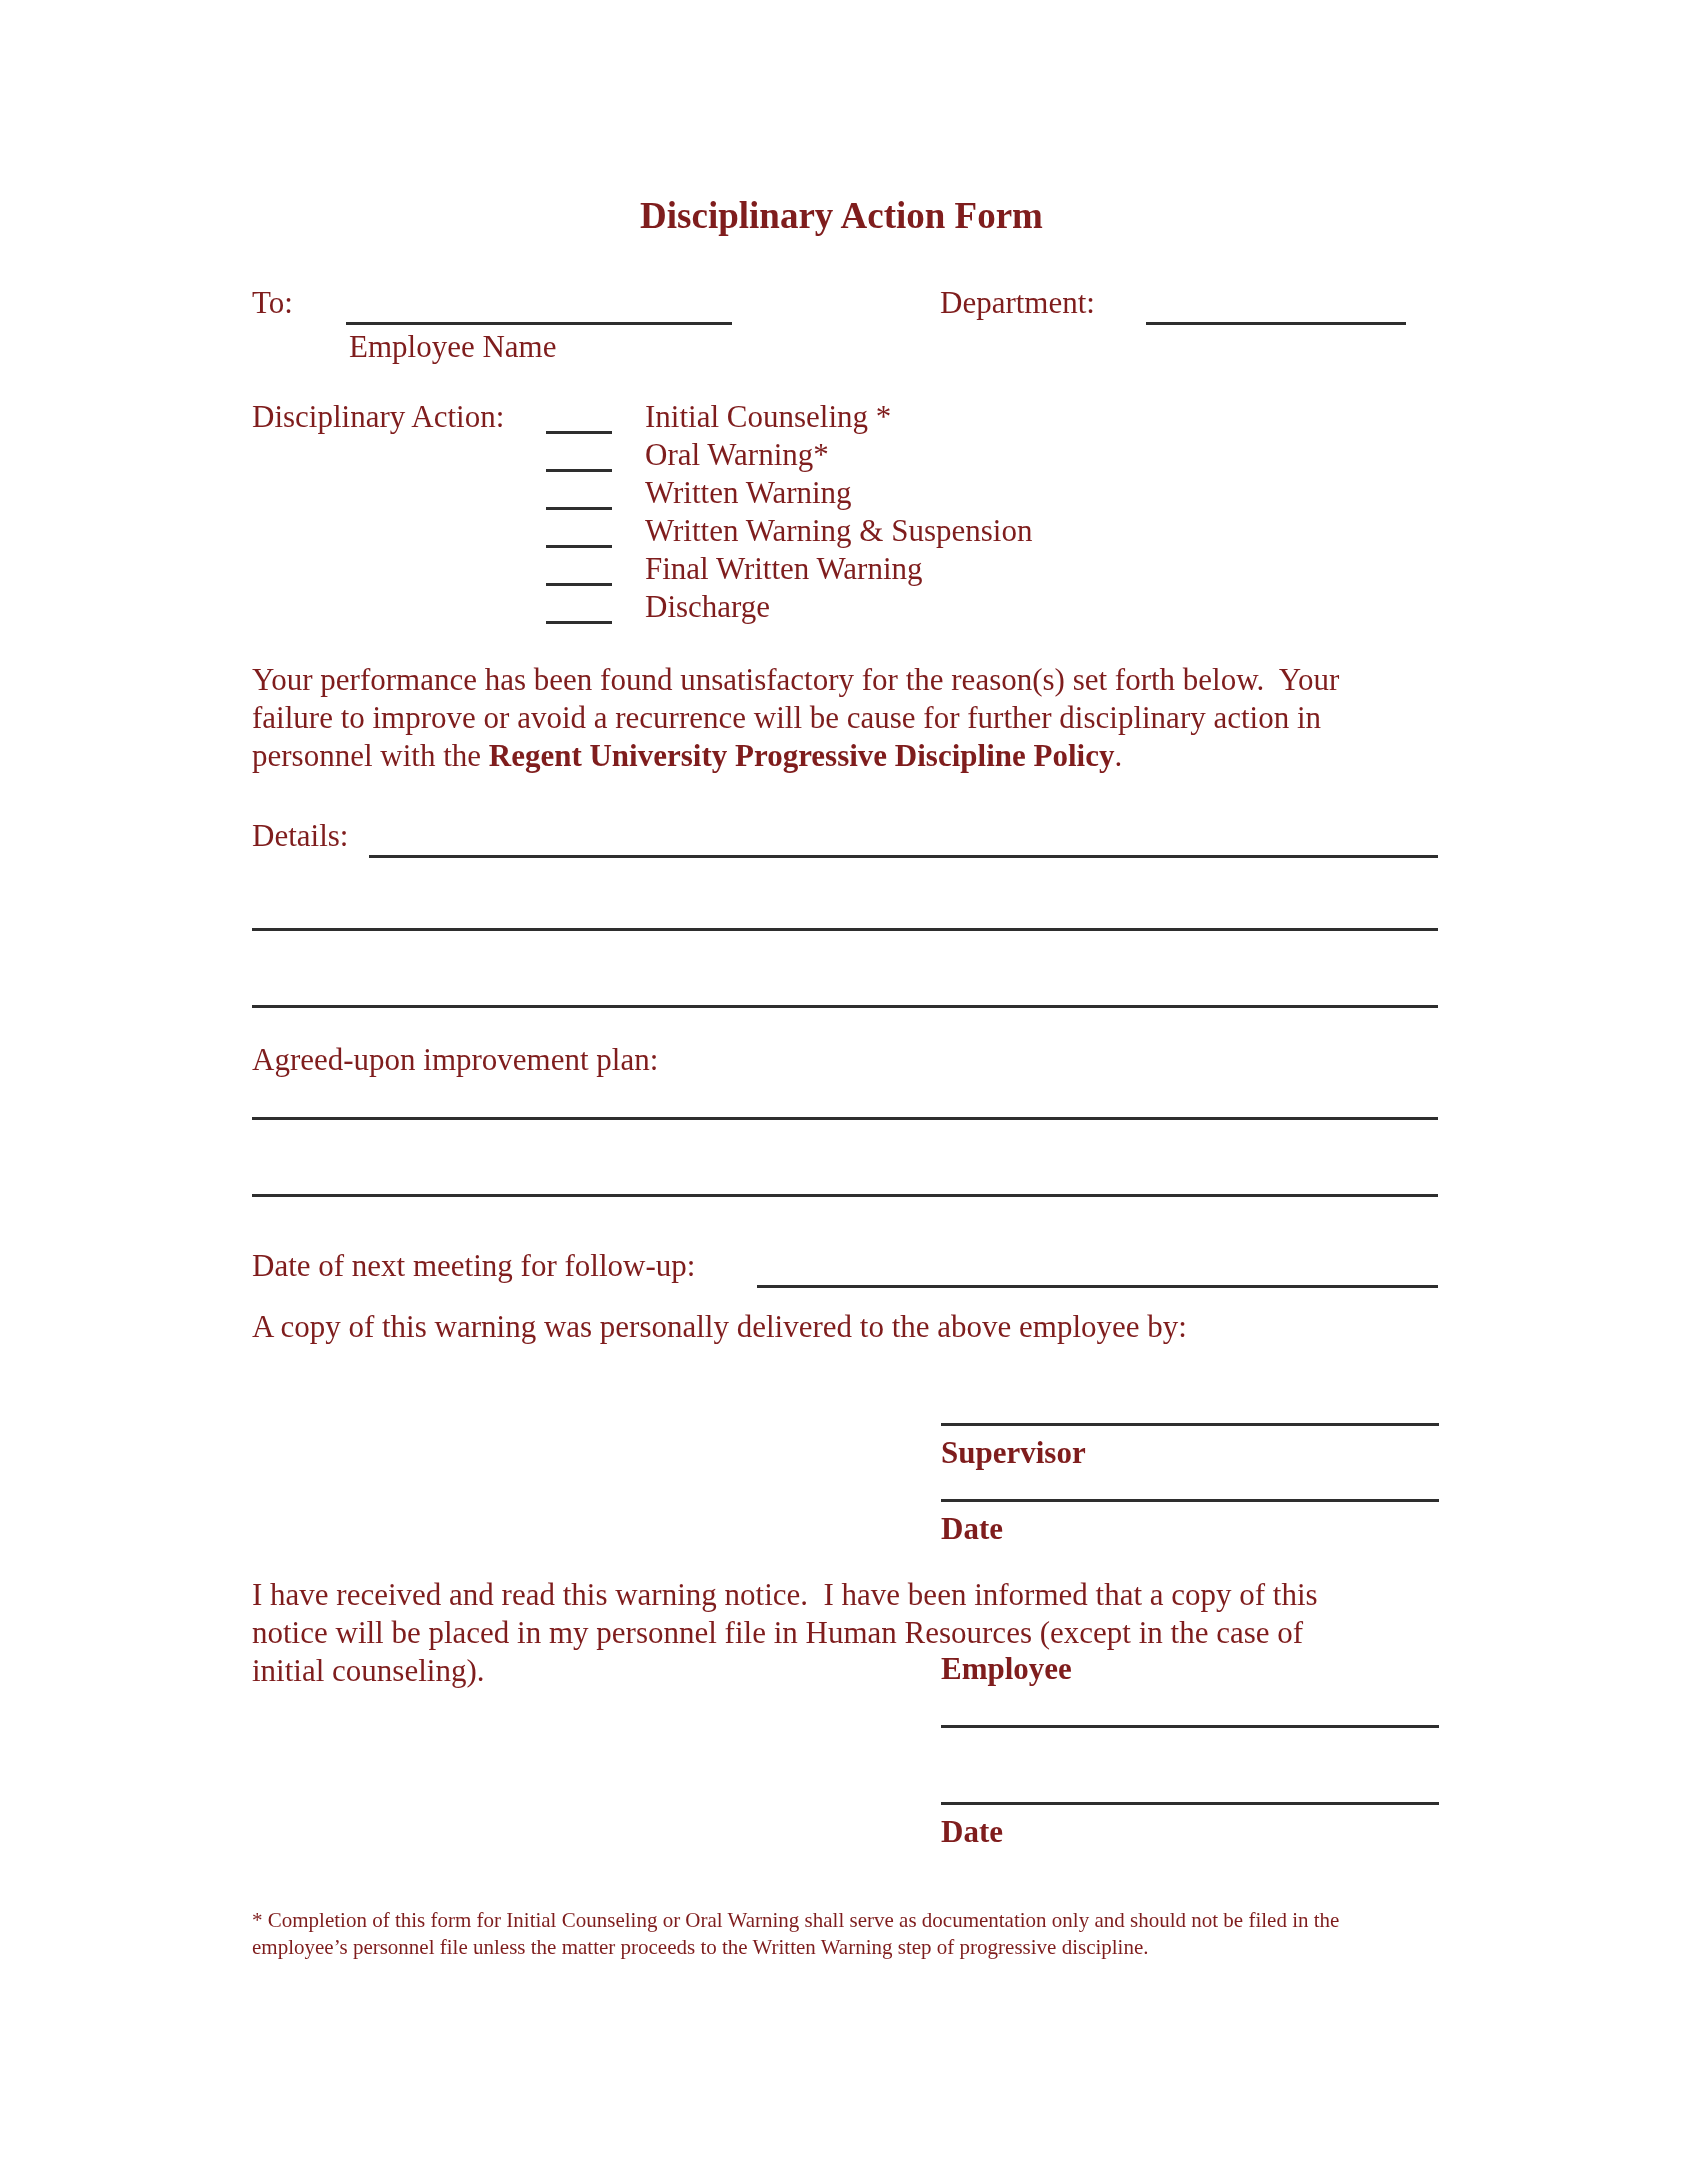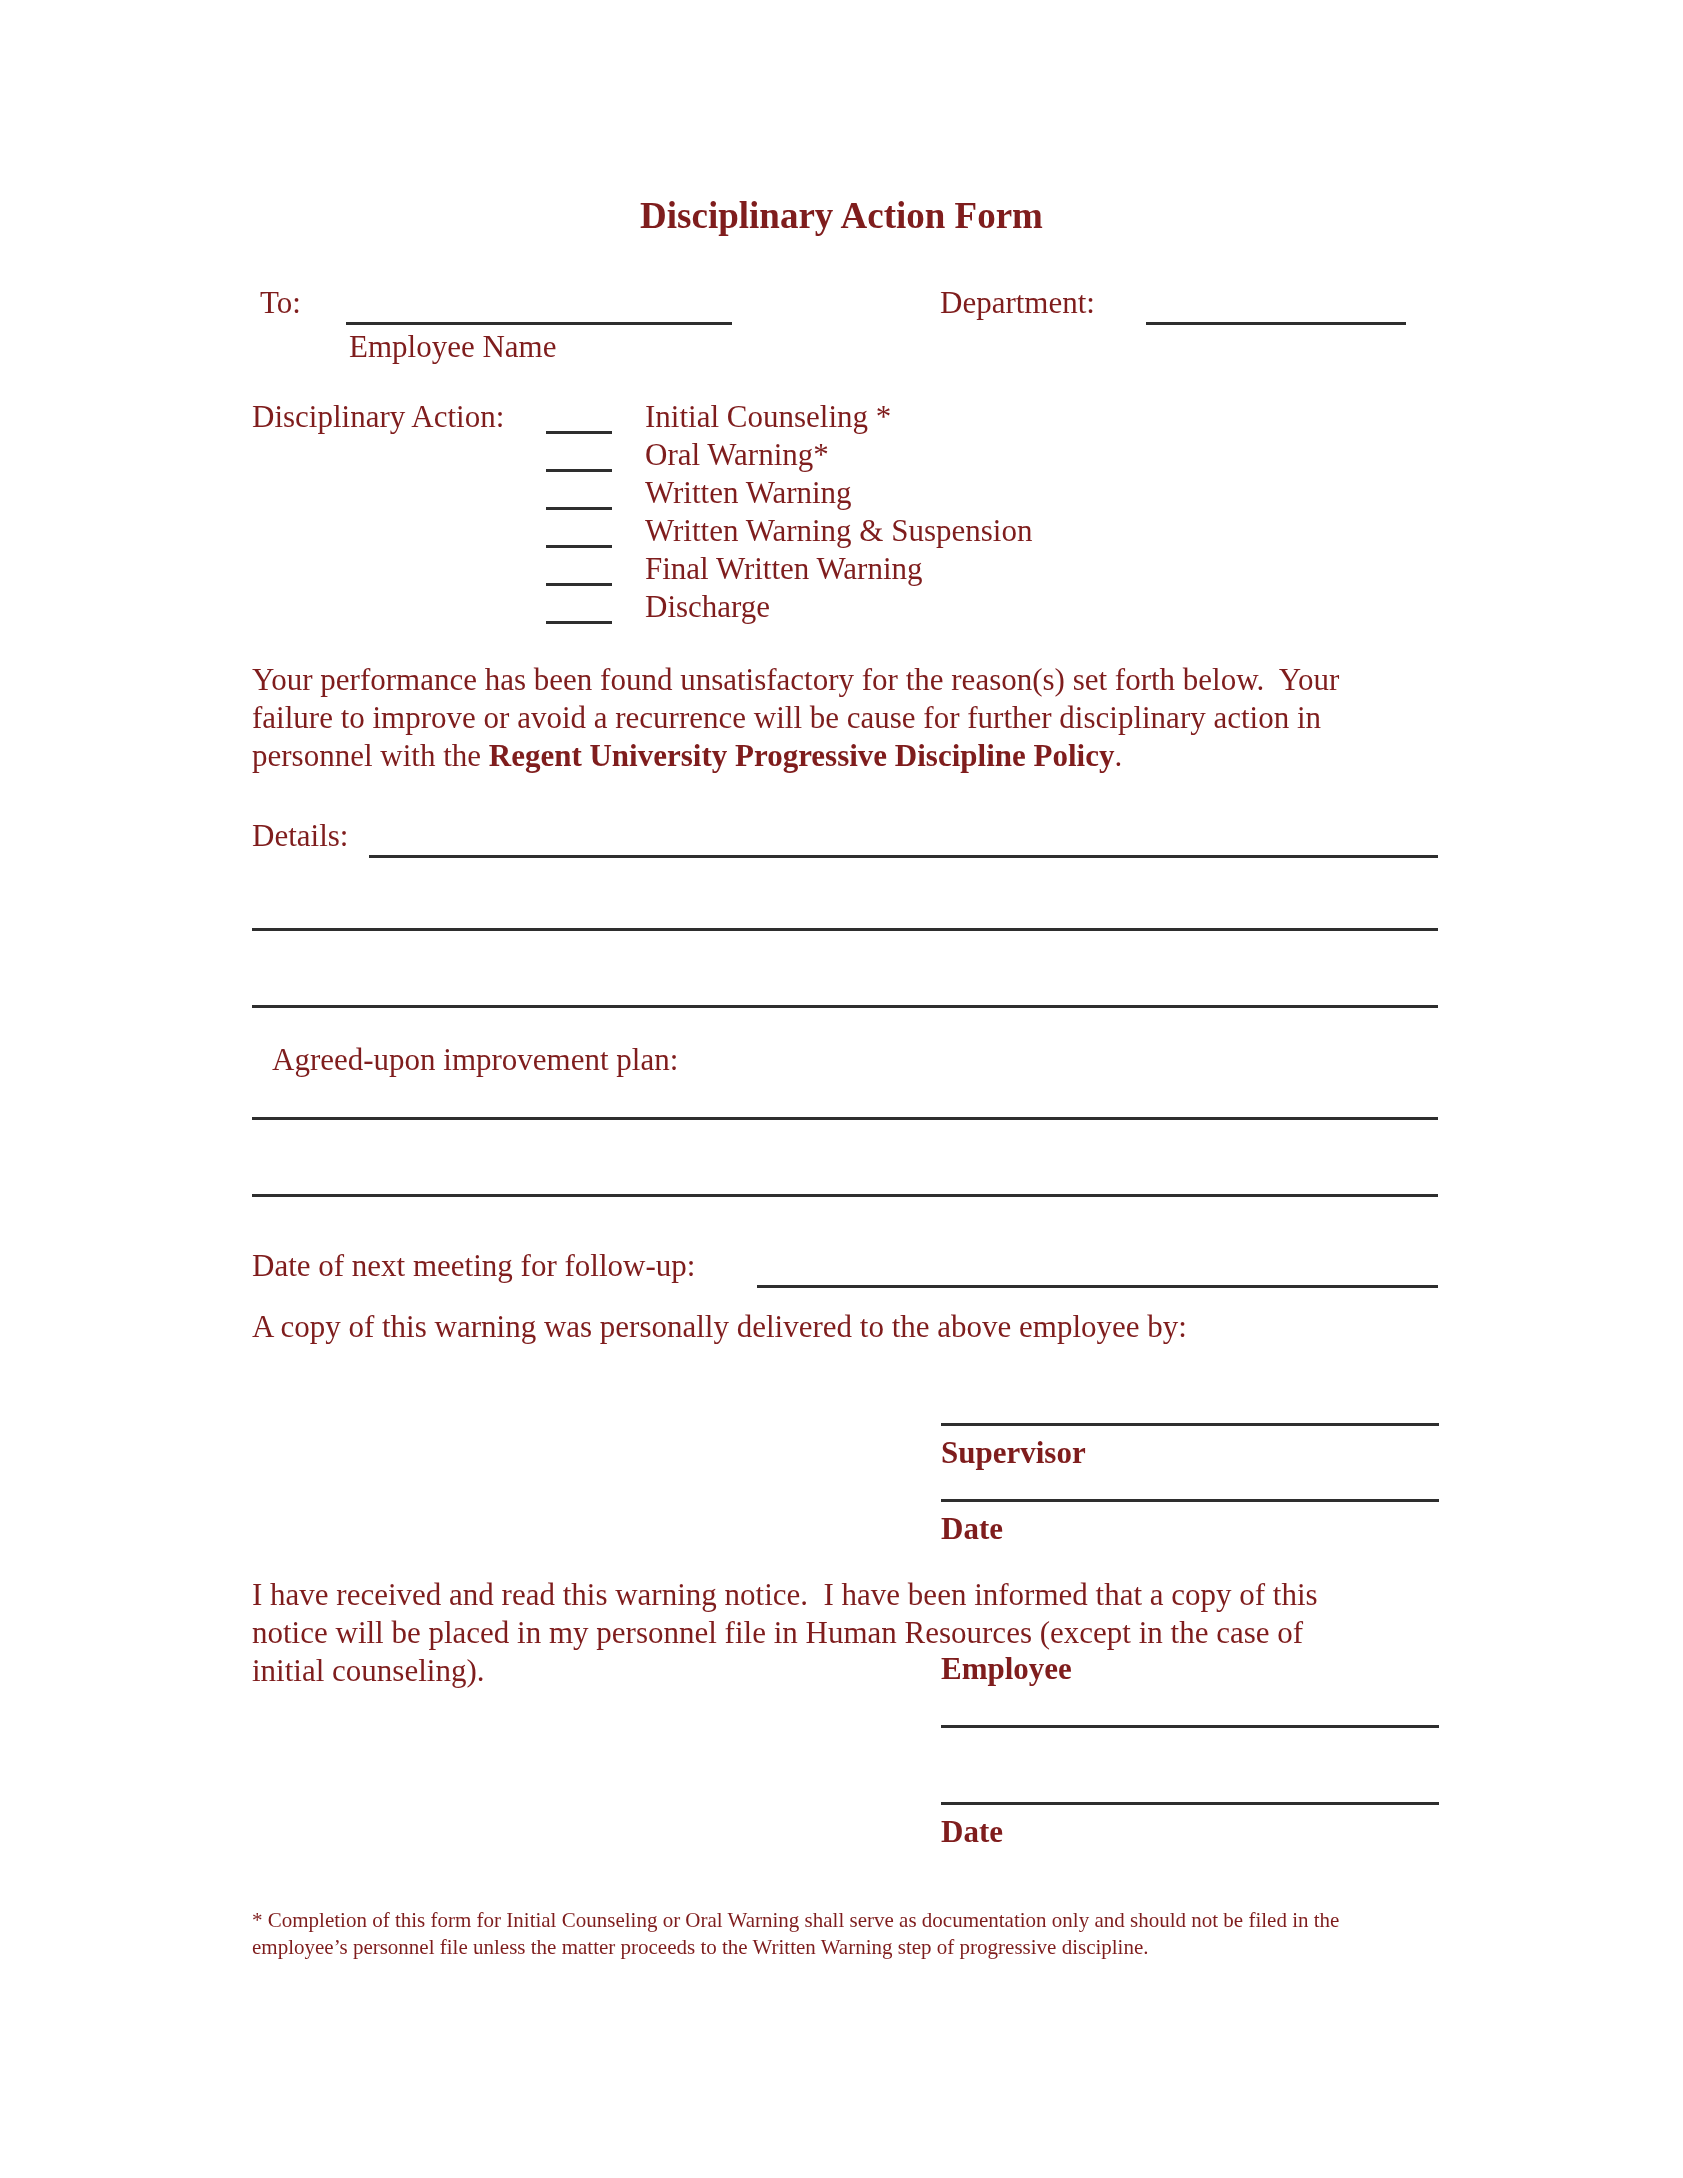--- a/index.html
+++ b/index.html
@@ -18,21 +18,21 @@
     left:0; right:0; top:194px;
     text-align:center;
     font-size:37px;
     font-weight:bold;
   }
   .rule { background:#2e2e2e; height:3px; }
   .pre { white-space:pre; }
 
   
   #to-row { left:252px; top:285px; width:1186px; height:109px; }
-  #to-label { left:8px; top:0;text-align:right; }
+  #to-label { left:0; top:0;text-align:right; }
   #to-blank { left:94px; top:37px; width:386px; }
   #dept-label { left:688px; top:0; }
   #dept-blank { left:894px; top:37px; width:260px; }
   #emp-name-sublabel { left:97px; top:44px; }
 
   
   #da-block { left:252px; top:398px; width:1186px; }
   .da-row { position:relative; height:38px; line-height:38px; }
   .da-label { position:absolute; left:0; top:0; }
   .da-blank { position:absolute; left:294px; bottom:2px; width:66px; height:3px; background:#2e2e2e; }
@@ -44,21 +44,21 @@
   #ack-para { left:252px; top:1576px; }
 
   
   #details-row { left:252px; top:818px; width:1186px; height:42px; }
   #details-label { left:0; top:0; }
   #details-line { left:117px; right:0; bottom:2px; }
   #hline1 { left:252px; top:928px; width:1186px; }
   #hline2 { left:252px; top:1005px; width:1186px; }
 
   
-  #improve-label { left:252px; top:1042px;margin-left:20px; }
+  #improve-label { left:252px; top:1042px; }
   #hline3 { left:252px; top:1117px; width:1186px; }
   #hline4 { left:252px; top:1194px; width:1186px; }
 
   
   #followup-row { left:252px; top:1234px; width:1186px; height:42px;margin-top:14px; }
   #followup-label { left:0; top:0; }
   #followup-line { left:505px; right:0; bottom:2px; }
 
   #copy-line { left:252px; top:1309px; }
 

